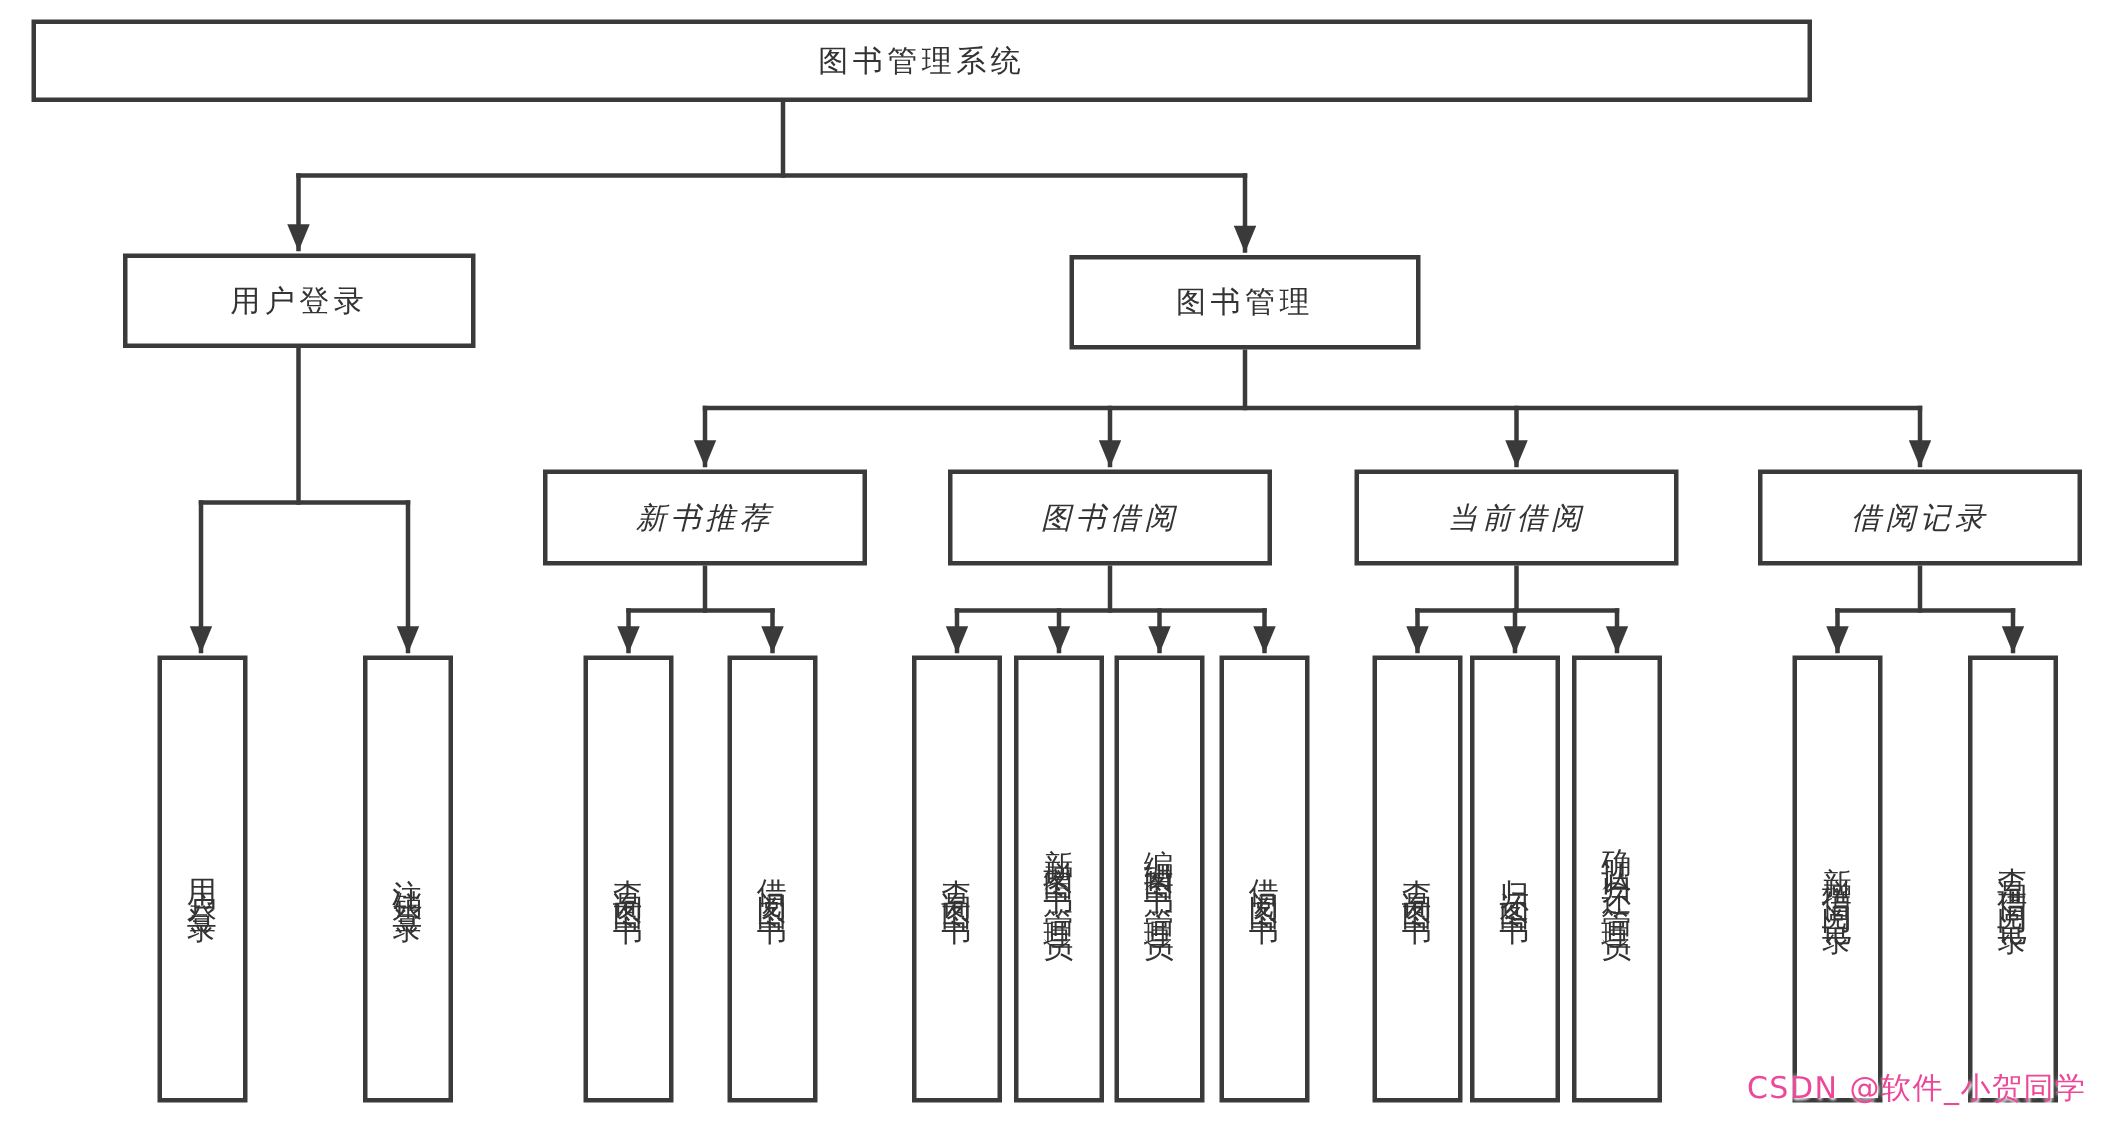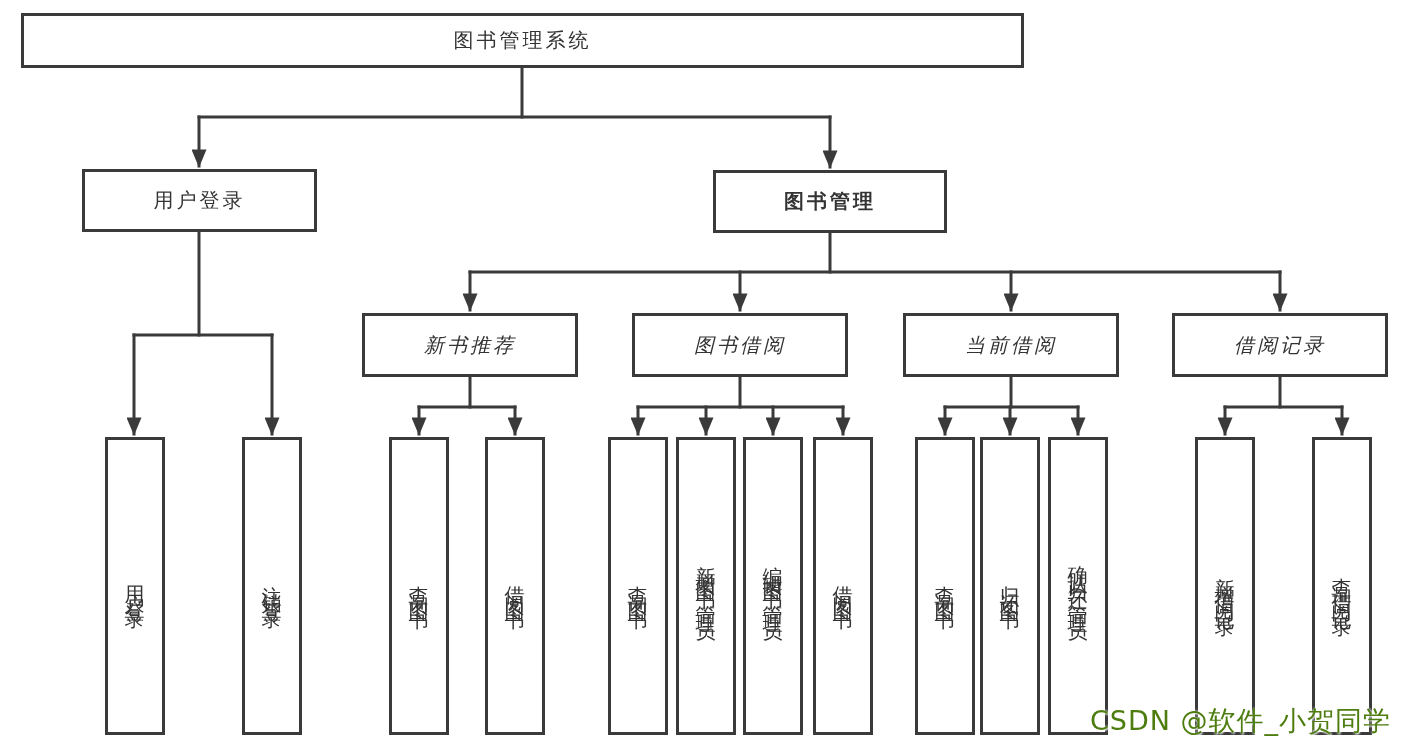--- a/index.html
+++ b/index.html
@@ -9,32 +9,32 @@
     font-family:"DejaVu Sans","Liberation Sans",sans-serif; color:#333333;
     overflow:hidden;
   }
   svg.wires { position:absolute; left:0; top:0; width:1405px; height:747px; }
   svg.wires line, svg.wires path.wire { stroke:#3a3a3a; stroke-width:3; stroke-linecap:square; fill:none; }
   .node {
     position:absolute; border:3px solid #3a3a3a; background:#ffffff;
     display:flex; align-items:center; justify-content:center;
   }
   .h-label { font-size:20px; letter-spacing:3px; white-space:nowrap; }
-  .root  { left:21px; top:13px; width:1003px; height:55px; }
+  .root  { left:21px; top:13px; width:1187px; height:55px; }
   .l2a   { left:82px;  top:169px; width:235px; height:63px; }
-  .l2b   { left:713px; top:170px; width:234px; height:63px;font-weight:bold; }
+  .l2b   { left:713px; top:170px; width:234px; height:63px; }
   .l3    { top:313px; width:216px; height:64px;font-style:italic; }
   .leaf  { top:437px; width:60px; height:298px; }
   .v-label {
     writing-mode:vertical-rl; text-orientation:mixed;
     font-size:20px; letter-spacing:8px; line-height:1; white-space:nowrap;
   }
   .watermark {
     position:absolute; right:14px; bottom:8px; z-index:5;
-    font-size:27px; letter-spacing:1px; color:#4d7c0f; white-space:nowrap;
+    font-size:20px; letter-spacing:1px; color:#ec4899; white-space:nowrap;
     text-shadow:0 0 3px #ffffff, 1px 1px 2px #ffffff;
   }
 </style>
 </head>
 <body>
 
 <div class="canvas">
 
   <svg class="wires" viewBox="0 0 1405 747">
     <defs>

